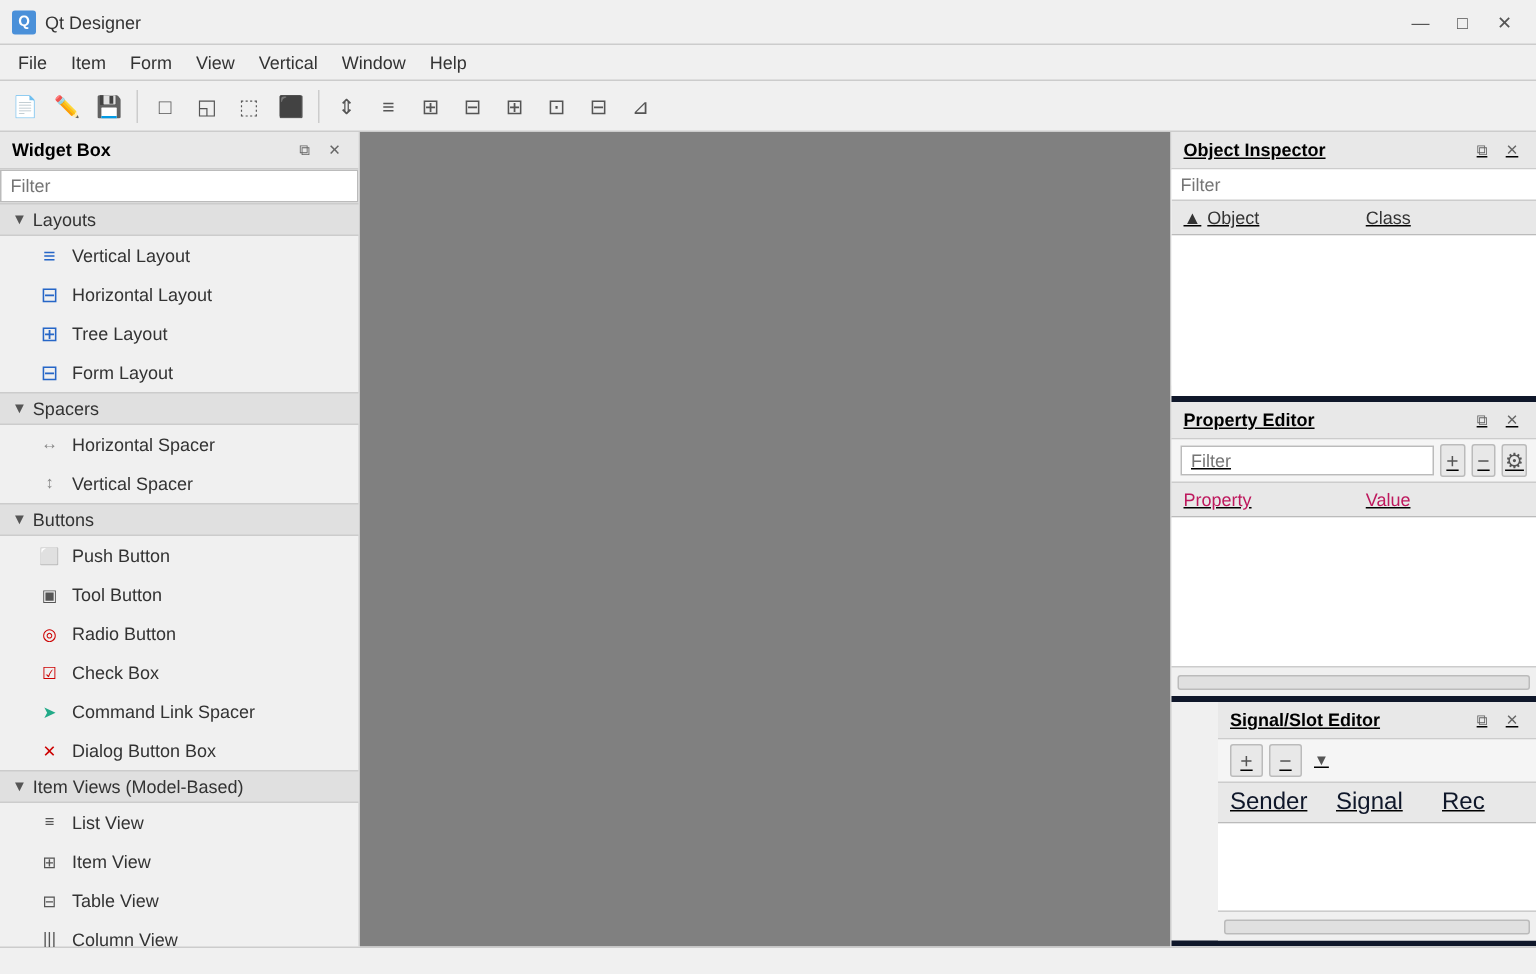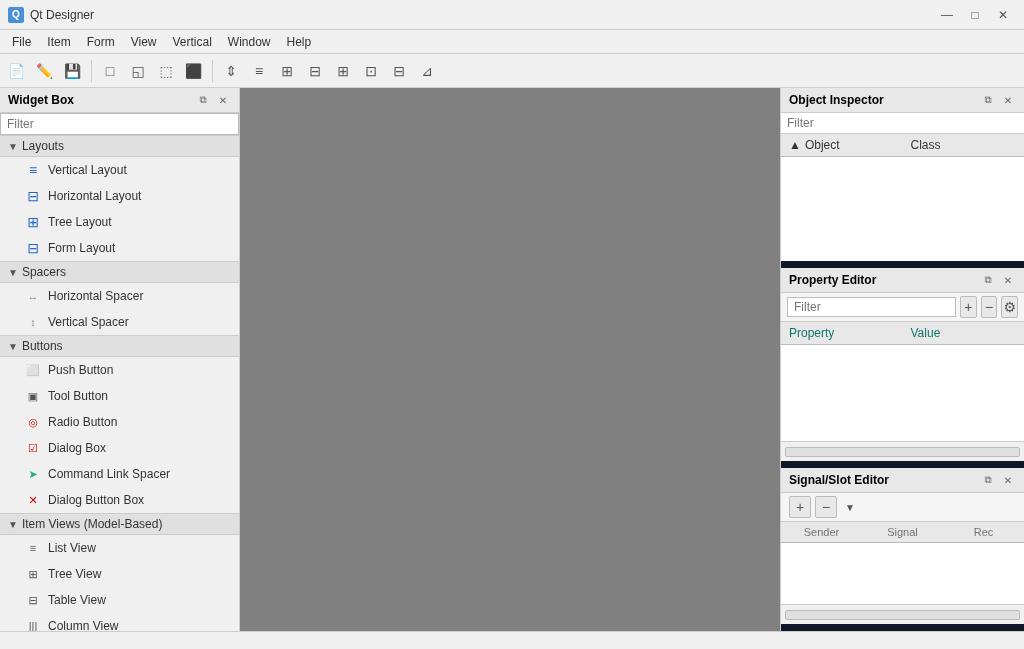--- a/index.html
+++ b/index.html
@@ -217,21 +217,22 @@
       width: 244px;
       display: flex;
       flex-direction: column;
       border-left: 1px solid #ccc;
       background: #f0f0f0;
     }
 
     .right-panel {
       display: flex;
       flex-direction: column;
-      border-bottom: 7px solid #0f172a;
+      border-bottom: 4px solid #0f172a;
+      text-decoration: underline;
     }
 
     
     .object-inspector {
       flex: 0 0 auto;
       height: 180px;
     }
     .inspector-body {
       flex: 1;
       overflow: hidden;
@@ -302,21 +303,21 @@
     }
     .prop-columns {
       display: flex;
       background: #e8e8e8;
       border-bottom: 1px solid #bbb;
       padding: 2px 0;
     }
     .prop-col {
       padding: 2px 8px;
       font-size: 12px;
-      color: #0f766e;
+      color: #be185d;
       flex: 1;
     }
     .prop-content {
       background: white;
       flex: 1;
       overflow: hidden;
     }
     .prop-scrollbar-area {
       height: 20px;
       background: #f0f0f0;
@@ -330,20 +331,21 @@
       height: 10px;
       background: #e0e0e0;
       border: 1px solid #bbb;
       border-radius: 2px;
       position: relative;
     }
 
     
     .signal-slot-editor {
       flex: 1;
+      padding-left: 31px;
     }
     .signal-toolbar {
       display: flex;
       align-items: center;
       padding: 3px 8px;
       gap: 4px;
       border-bottom: 1px solid #ccc;
       background: #f5f5f5;
     }
     .signal-btn {
@@ -360,24 +362,23 @@
       border-radius: 2px;
     }
     .signal-columns {
       display: flex;
       background: #e8e8e8;
       border-bottom: 1px solid #bbb;
       padding: 2px 0;
     }
     .signal-col {
       padding: 2px 8px;
-      font-size: 11px;
-      color: #737373;
-      flex: 1;
-      text-align: center;
+      font-size: 16px;
+      color: #0f172a;
+      flex: 1;
     }
     .signal-content {
       background: white;
       flex: 1;
     }
     .signal-scrollbar-area {
       height: 20px;
       background: #f0f0f0;
       border-top: 1px solid #ccc;
     }
@@ -510,41 +511,41 @@
         <div class="widget-item">
           <div class="widget-icon icon-tool">▣</div>
           <span>Tool Button</span>
         </div>
         <div class="widget-item">
           <div class="widget-icon icon-radio">◎</div>
           <span>Radio Button</span>
         </div>
         <div class="widget-item">
           <div class="widget-icon icon-check">☑</div>
-          <span>Dialog Box</span>
+          <span>Check Box</span>
         </div>
         <div class="widget-item">
           <div class="widget-icon icon-cmdlink">➤</div>
           <span>Command Link Spacer</span>
         </div>
         <div class="widget-item">
           <div class="widget-icon icon-dialog">✕</div>
           <span>Dialog Button Box</span>
         </div>
         <div class="category-header">
           <span class="category-arrow">▼</span>
           <span>Item Views (Model-Based)</span>
         </div>
         <div class="widget-item">
           <div class="widget-icon icon-list">≡</div>
           <span>List View</span>
         </div>
         <div class="widget-item">
           <div class="widget-icon icon-tree">⊞</div>
-          <span>Tree View</span>
+          <span>Item View</span>
         </div>
         <div class="widget-item">
           <div class="widget-icon icon-table">⊟</div>
           <span>Table View</span>
         </div>
         <div class="widget-item">
           <div class="widget-icon icon-column">|||</div>
           <span>Column View</span>
         </div>
       </div>

